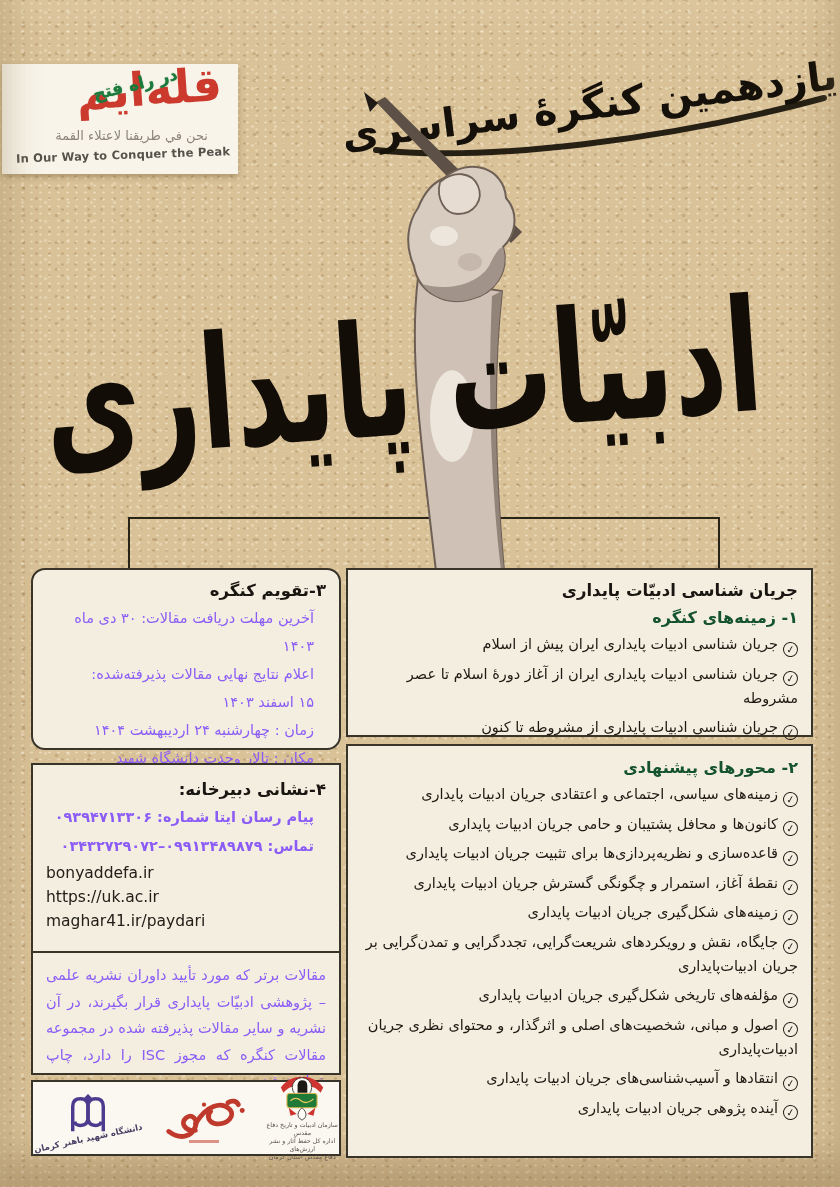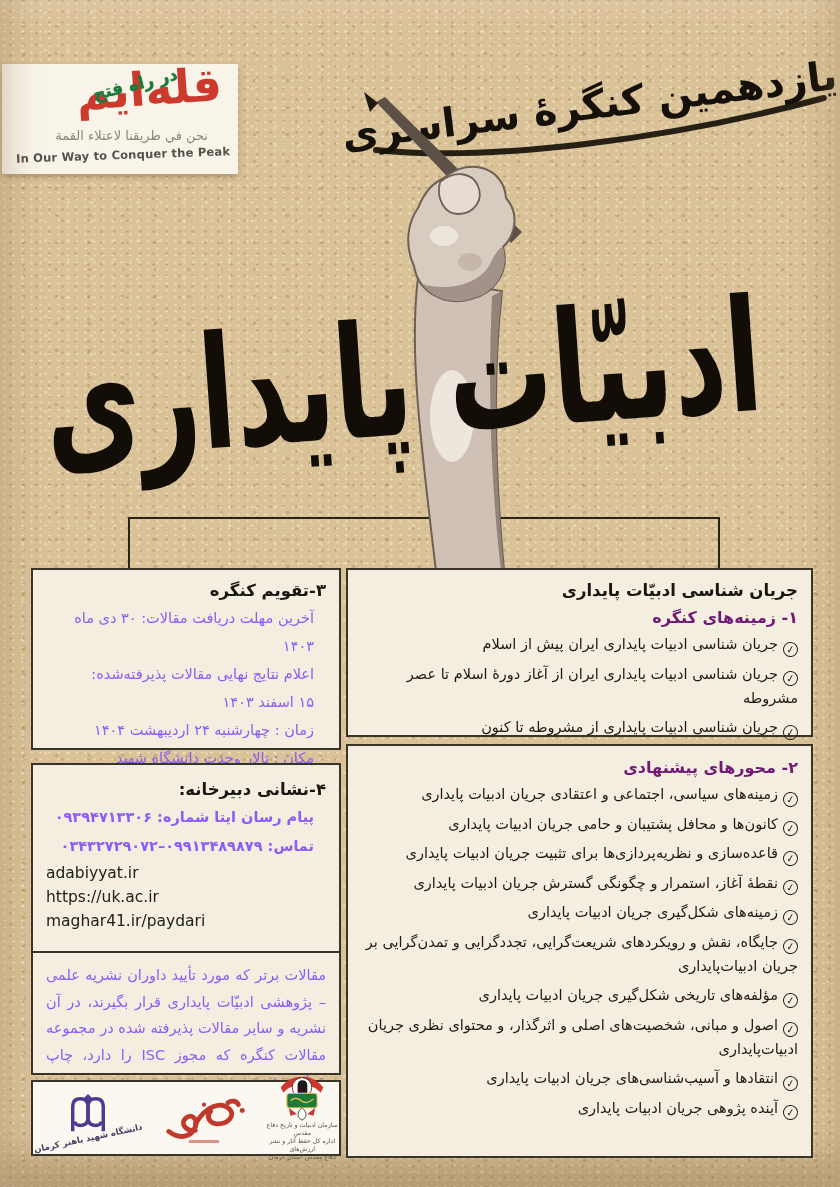--- a/index.html
+++ b/index.html
@@ -62,37 +62,37 @@
     position:absolute;left:128px;top:517px;width:588px;height:51px;z-index:0;
     border:2px solid #29241a;border-bottom:none;
   }
   
   .box{
     position:absolute;background:#f3eee0;border:2px solid #39342a;box-sizing:border-box;
     direction:rtl;z-index:3;
   }
   .b-title{font-size:16.5px;font-weight:bold;color:#191510;line-height:26px;}
   .b-line{font-size:14.5px;line-height:28px;color:#8b5cf6;}
-  .cal-box{left:31px;top:568px;width:310px;height:182px;padding:8px 13px;}
+  .cal-box{left:31px;top:568px;width:310px;height:182px;padding:8px 13px;border-radius:14px;}
   .cal-box .b-line{padding-right:12px;}
   .sec-box{left:31px;top:755px;width:310px;height:191px;padding:12px 13px;margin-top:8px;}
   .sec-box .b-line{padding-right:12px;line-height:29px;font-weight:bold;}
   .link-line{
     direction:ltr;text-align:left;font-size:15.5px;line-height:24px;color:#23201a;
     font-family:"DejaVu Sans", sans-serif;
   }
   .note-box{left:31px;top:951px;width:310px;height:124px;padding:9px 13px;}
   .note-box .b-line{line-height:26.5px;text-align:justify;}
   .logos-box{
     left:31px;top:1080px;width:310px;height:76px;background:#fbf8f1;
     display:flex;align-items:center;justify-content:center;gap:18px;direction:ltr;
   }
   .streams-box{left:346px;top:568px;width:467px;height:169px;padding:8px 13px;}
   .axes-box{left:346px;top:744px;width:467px;height:414px;padding:8px 13px;}
-  .b-sub{font-size:16px;font-weight:bold;color:#701a75;line-height:28px;}
+  .b-sub{font-size:16px;font-weight:bold;color:#14532d;line-height:28px;}
   .chk-item{font-size:14.5px;line-height:24px;color:#1e1912;margin-bottom:5px;}
   .chk{
     display:inline-flex;align-items:center;justify-content:center;
     width:15px;height:15px;border:1.6px solid #23201a;border-radius:50%;
     font-size:10px;font-weight:bold;color:#23201a;margin-left:5px;
     vertical-align:-3px;box-sizing:border-box;transform:rotate(-8deg);
   }
   
   .logo-block{display:flex;flex-direction:column;align-items:center;}
   .uni-caption{
@@ -170,21 +170,21 @@
     <div class="b-line">اعلام نتایج نهایی مقالات پذیرفته‌شده:</div>
     <div class="b-line">۱۵ اسفند ۱۴۰۳</div>
     <div class="b-line">زمان : چهارشنبه ۲۴ اردیبهشت ۱۴۰۴</div>
     <div class="b-line">مکان : تالار وحدت دانشگاه شهید باهنرکرمان</div>
   </div>
 
   <div class="box sec-box">
     <div class="b-title">۴-نشانی دبیرخانه:</div>
     <div class="b-line">پیام رسان ایتا شماره: ۰۹۳۹۴۷۱۳۳۰۶</div>
     <div class="b-line">تماس: ۰۹۹۱۳۴۸۹۸۷۹–۰۳۴۳۲۷۲۹۰۷۲</div>
-    <div class="link-line">adabiyyat.ir</div>
+    <div class="link-line">bonyaddefa.ir</div>
     <div class="link-line">https://uk.ac.ir</div>
     <div class="link-line">maghar41.ir/paydari</div>
   </div>
 
   <div class="box note-box">
     <div class="b-line">مقالات برتر که مورد تأیید داوران نشریه علمی – پژوهشی ادبیّات پایداری قرار بگیرند، در آن نشریه و سایر مقالات پذیرفته شده در مجموعه مقالات کنگره که مجوز ISC را دارد، چاپ خواهند شد.</div>
   </div>
 
   <div class="box logos-box">
 

